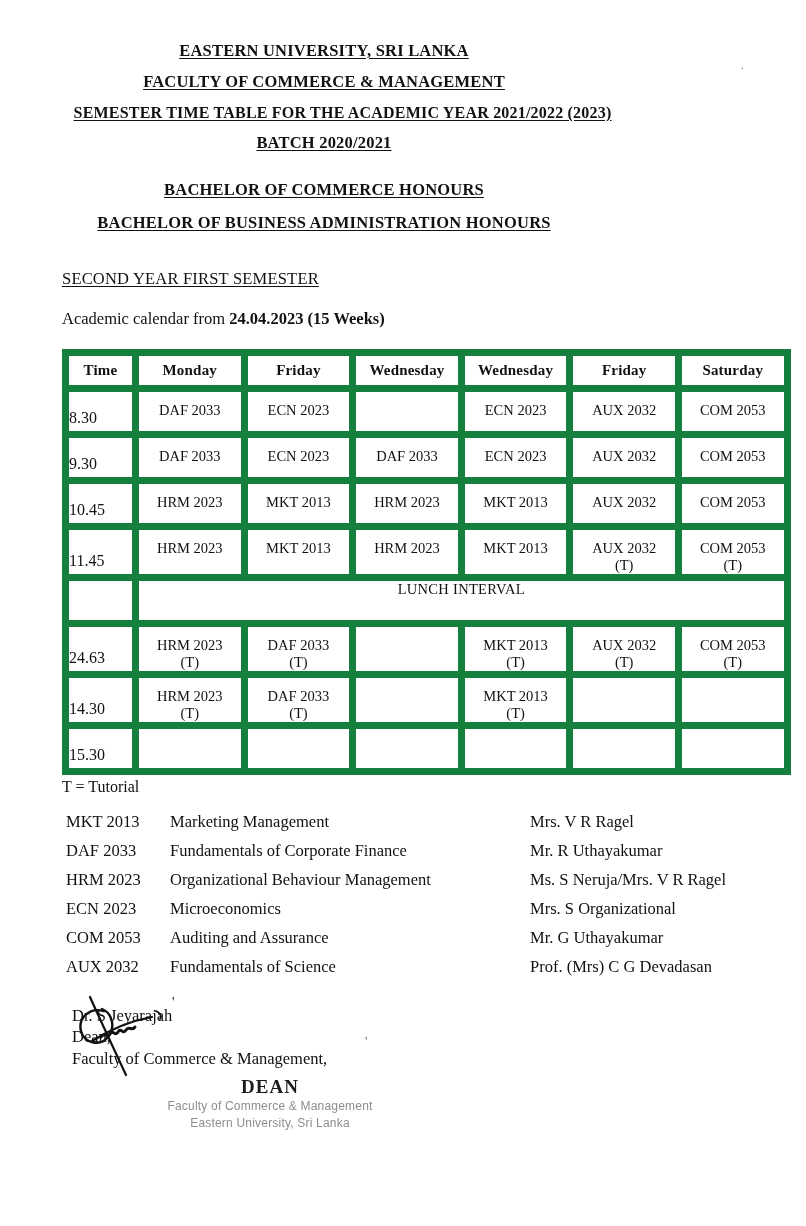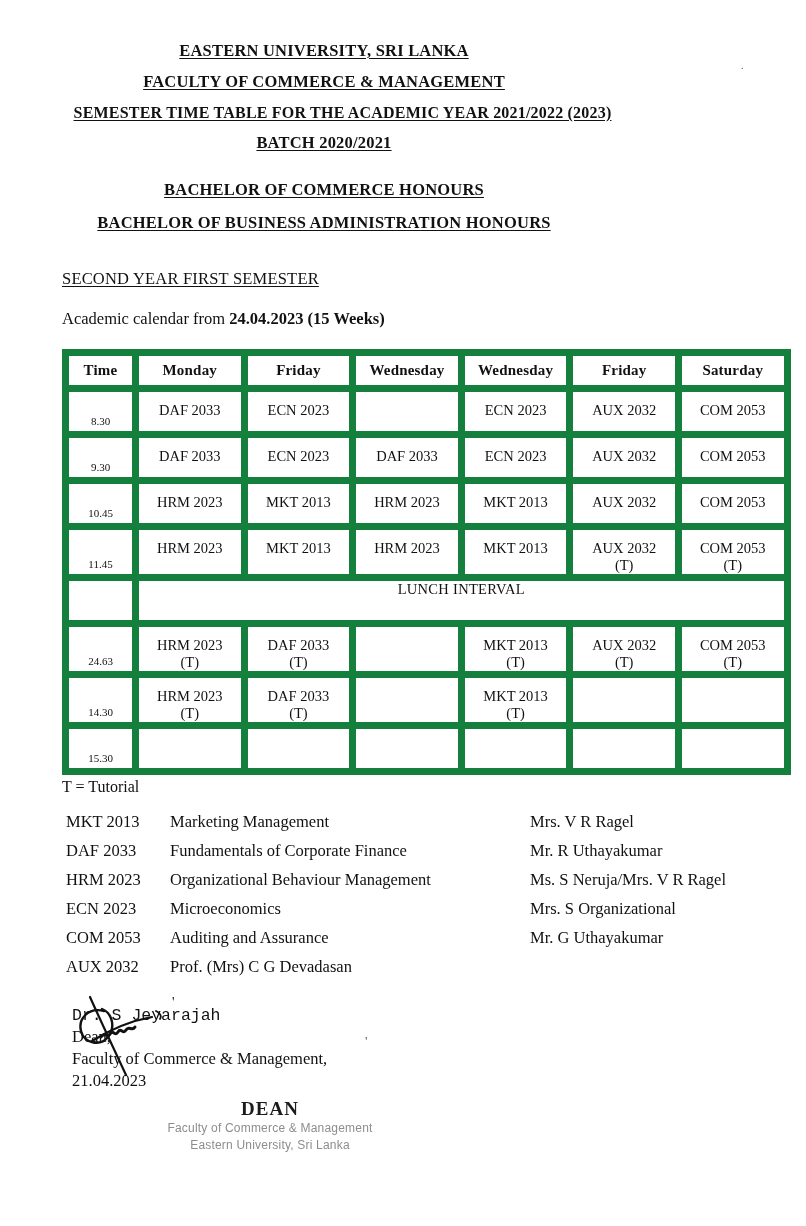--- a/index.html
+++ b/index.html
@@ -66,22 +66,22 @@
     letter-spacing: .2px;
   }
   col.c-time { width: 70px; }
   col.c-day  { width: 108.6px; }
 
   .cell-main { display: block; padding-top: 9px; line-height: 1.25; }
   .cell-sub  { display: block; line-height: 1.15; font-size: 14.5px; }
   .time-lbl {
     position: absolute;
     left: 0; right: 0; bottom: 4px;
-    text-align: center;
-    font-size: 11px;
+    text-align: left;
+    font-size: 16px;
   }
   .lunch-cell {
     font-weight: bold;
     font-size: 15px;
     vertical-align: middle;
     letter-spacing: .3px;
     height: 40px;
   }
   td.blank { }
 
@@ -107,21 +107,21 @@
     flex: none;
   }
   .lg-staff {
     font-size: 16.5px;
     flex: none;
   }
 
   
   .sig-area { position: relative; margin-top: 28px; padding-left: 72px; }
   .sig-svg { position: absolute; left: 68px; top: -16px; }
-  .sig-name { font-size: 16.5px; line-height: 1.32; position: relative; font-family: Liberation Mono, monospace; }
+  .sig-name { font-size: 16.5px; line-height: 1.32; position: relative; }
   .sig-line { font-size: 16.5px; line-height: 1.32; }
 
   
   .stamp { text-align: center; width: 420px; margin-left: 60px; margin-top: 6px; }
   .stamp-title {
     font-weight: bold;
     font-size: 19px;
     letter-spacing: 1px;
     color: #1c1c1c;
     font-family: "Liberation Serif", serif;
@@ -362,39 +362,39 @@
         <div class="lg-name">Microeconomics</div>
         <div class="lg-staff">Mrs. S Organizational</div>
       </div>
       <div class="legend-row">
         <div class="lg-code">COM 2053</div>
         <div class="lg-name">Auditing and Assurance</div>
         <div class="lg-staff">Mr. G Uthayakumar</div>
       </div>
       <div class="legend-row">
         <div class="lg-code">AUX 2032</div>
+        <div class="lg-name">Fundamentals of Science</div>
         <div class="lg-staff">Prof. (Mrs) C G Devadasan</div>
       </div>
     </div>
 
   <div class="sig-area">
     <svg class="sig-svg" width="150" height="92" viewBox="0 0 150 92">
       <g fill="none" stroke="#111" stroke-linecap="round">
         <path d="M36 22 C20 18, 10 30, 13 42 C16 54, 32 58, 40 48 C48 38, 44 24, 34 20" stroke-width="2.4"></path>
         <path d="M22 8 C30 26, 44 56, 58 86" stroke-width="2.2"></path>
         <path d="M24 52 C40 42, 62 32, 84 28" stroke-width="2.2"></path>
         <path d="M33 48 c4 -6 6 2 9 -3 c3 -5 5 3 8 -2 c3 -5 5 3 8 -2 c3 -5 6 2 9 -3" stroke-width="3"></path>
         <path d="M88 22 c4 2 6 5 4 8" stroke-width="1.8"></path>
       </g>
       <text x="104" y="18" font-family="Liberation Serif, serif" font-size="14" fill="#111">'</text>
     </svg>
     <div class="sig-name">Dr. S Jeyarajah</div>
     <div class="sig-line">Dean,</div>
     <div class="sig-line">Faculty of Commerce &amp; Management,</div>
-    <div class="sig-line">21.04.2023</div>
   </div>
 
   <div class="stamp">
     <div class="stamp-title">DEAN</div>
     <div class="stamp-l2">Faculty of Commerce &amp; Management</div>
     <div class="stamp-l3">Eastern University, Sri Lanka</div>
   </div>
 
   <span class="stray-mark" style="left:365px; top:1033px;">'</span>
   <span class="stray-mark" style="left:741px; top:60px; font-size:10px;">.</span>

